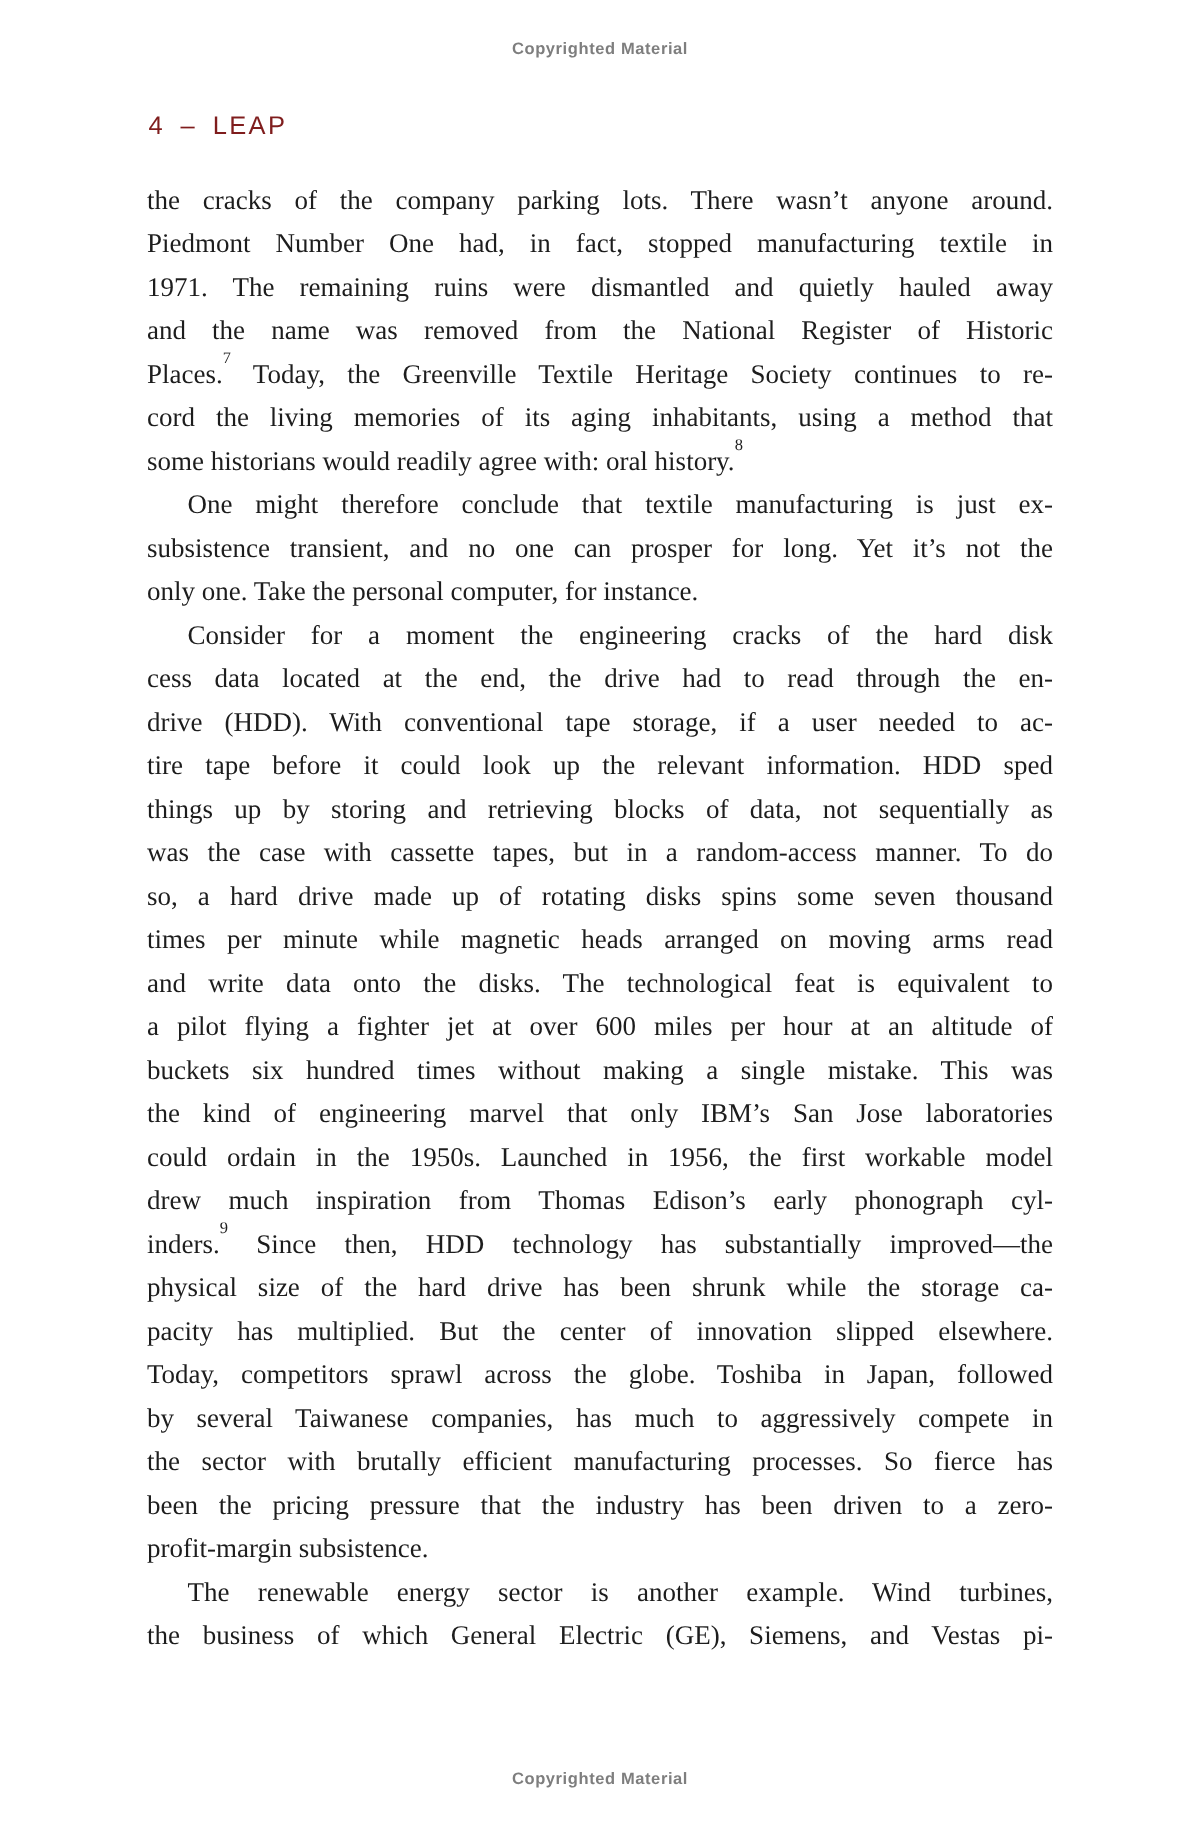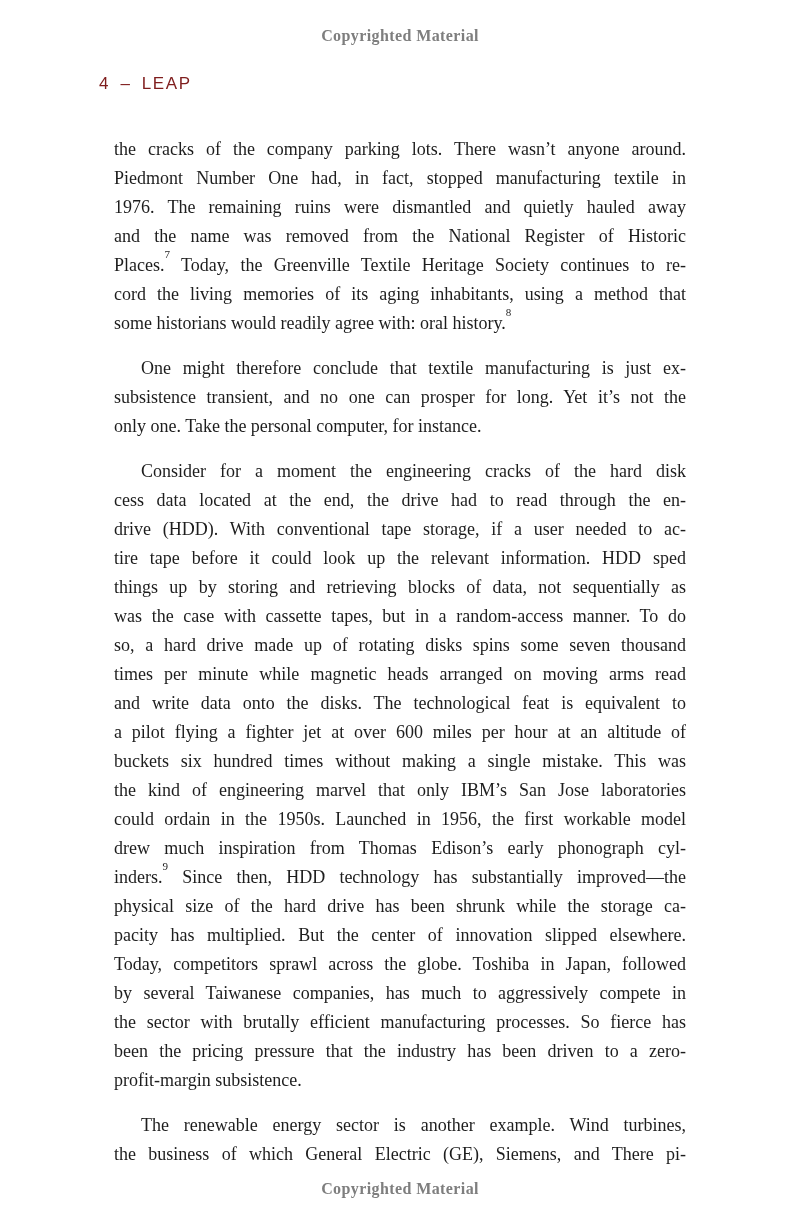--- a/index.html
+++ b/index.html
@@ -8,23 +8,23 @@
     height: 1222px;
     background: #ffffff;
     position: relative;
     font-family: "Liberation Serif", serif;
   }
   .copyright {
     position: absolute;
     left: 0;
     width: 100%;
     text-align: center;
-    font-family: Liberation Serif, serif;
+    font-family: Liberation Sans, sans-serif;
     font-weight: 700;
-    font-size: 16px;
+    font-size: 11px;
     color: #7e7e7e;
     letter-spacing: 0.4px;
   }
   .copyright.top { top: 27px; }
   .copyright.bottom { top: 1180px; }
   .running-header {
     position: absolute;
     top: 74px;
     left: 99px;
     font-family: "Liberation Sans", sans-serif;
@@ -36,21 +36,21 @@
   }
   .page-body {
     position: absolute;
     top: 119px;
     left: 98px;
     width: 604px;
     color: #1d1d1d;
     font-size: 18px;
     line-height: 29px;
   }
-  .paragraph { margin: 16px; }
+  .paragraph { margin: 0; }
   .line {
     text-align: justify;
     text-align-last: justify;
     height: 29px;
     overflow: hidden;
   }
   .line.last { text-align-last: left; }
   .line.indent { text-indent: 27px; }
   .line sup {
     font-size: 11px;
@@ -63,21 +63,21 @@
 <body>
 
 <div class="copyright top">Copyrighted Material</div>
 
 <div class="running-header">4 – LEAP</div>
 
 <main class="page-body">
     <div class="paragraph">
       <div class="line">the cracks of the company parking lots. There wasn’t anyone around.</div>
       <div class="line">Piedmont Number One had, in fact, stopped manufacturing textile in</div>
-      <div class="line">1976. The remaining ruins were dismantled and quietly hauled away</div>
+      <div class="line">1971. The remaining ruins were dismantled and quietly hauled away</div>
       <div class="line">and the name was removed from the National Register of Historic</div>
       <div class="line">Places.<sup>7</sup> Today, the Greenville Textile Heritage Society continues to re-</div>
       <div class="line">cord the living memories of its aging inhabitants, using a method that</div>
       <div class="line last">some historians would readily agree with: oral history.<sup>8</sup></div>
     </div>
     <div class="paragraph">
       <div class="line indent">One might therefore conclude that textile manufacturing is just ex-</div>
       <div class="line">subsistence transient, and no one can prosper for long. Yet it’s not the</div>
       <div class="line last">only one. Take the personal computer, for instance.</div>
     </div>
@@ -100,17 +100,17 @@
       <div class="line">physical size of the hard drive has been shrunk while the storage ca-</div>
       <div class="line">pacity has multiplied. But the center of innovation slipped elsewhere.</div>
       <div class="line">Today, competitors sprawl across the globe. Toshiba in Japan, followed</div>
       <div class="line">by several Taiwanese companies, has much to aggressively compete in</div>
       <div class="line">the sector with brutally efficient manufacturing processes. So fierce has</div>
       <div class="line">been the pricing pressure that the industry has been driven to a zero-</div>
       <div class="line last">profit-margin subsistence.</div>
     </div>
     <div class="paragraph">
       <div class="line indent">The renewable energy sector is another example. Wind turbines,</div>
-      <div class="line">the business of which General Electric (GE), Siemens, and There pi-</div>
+      <div class="line">the business of which General Electric (GE), Siemens, and Vestas pi-</div>
     </div>
   </main>
 
 <div class="copyright bottom">Copyrighted Material</div>
 
 </body></html>

